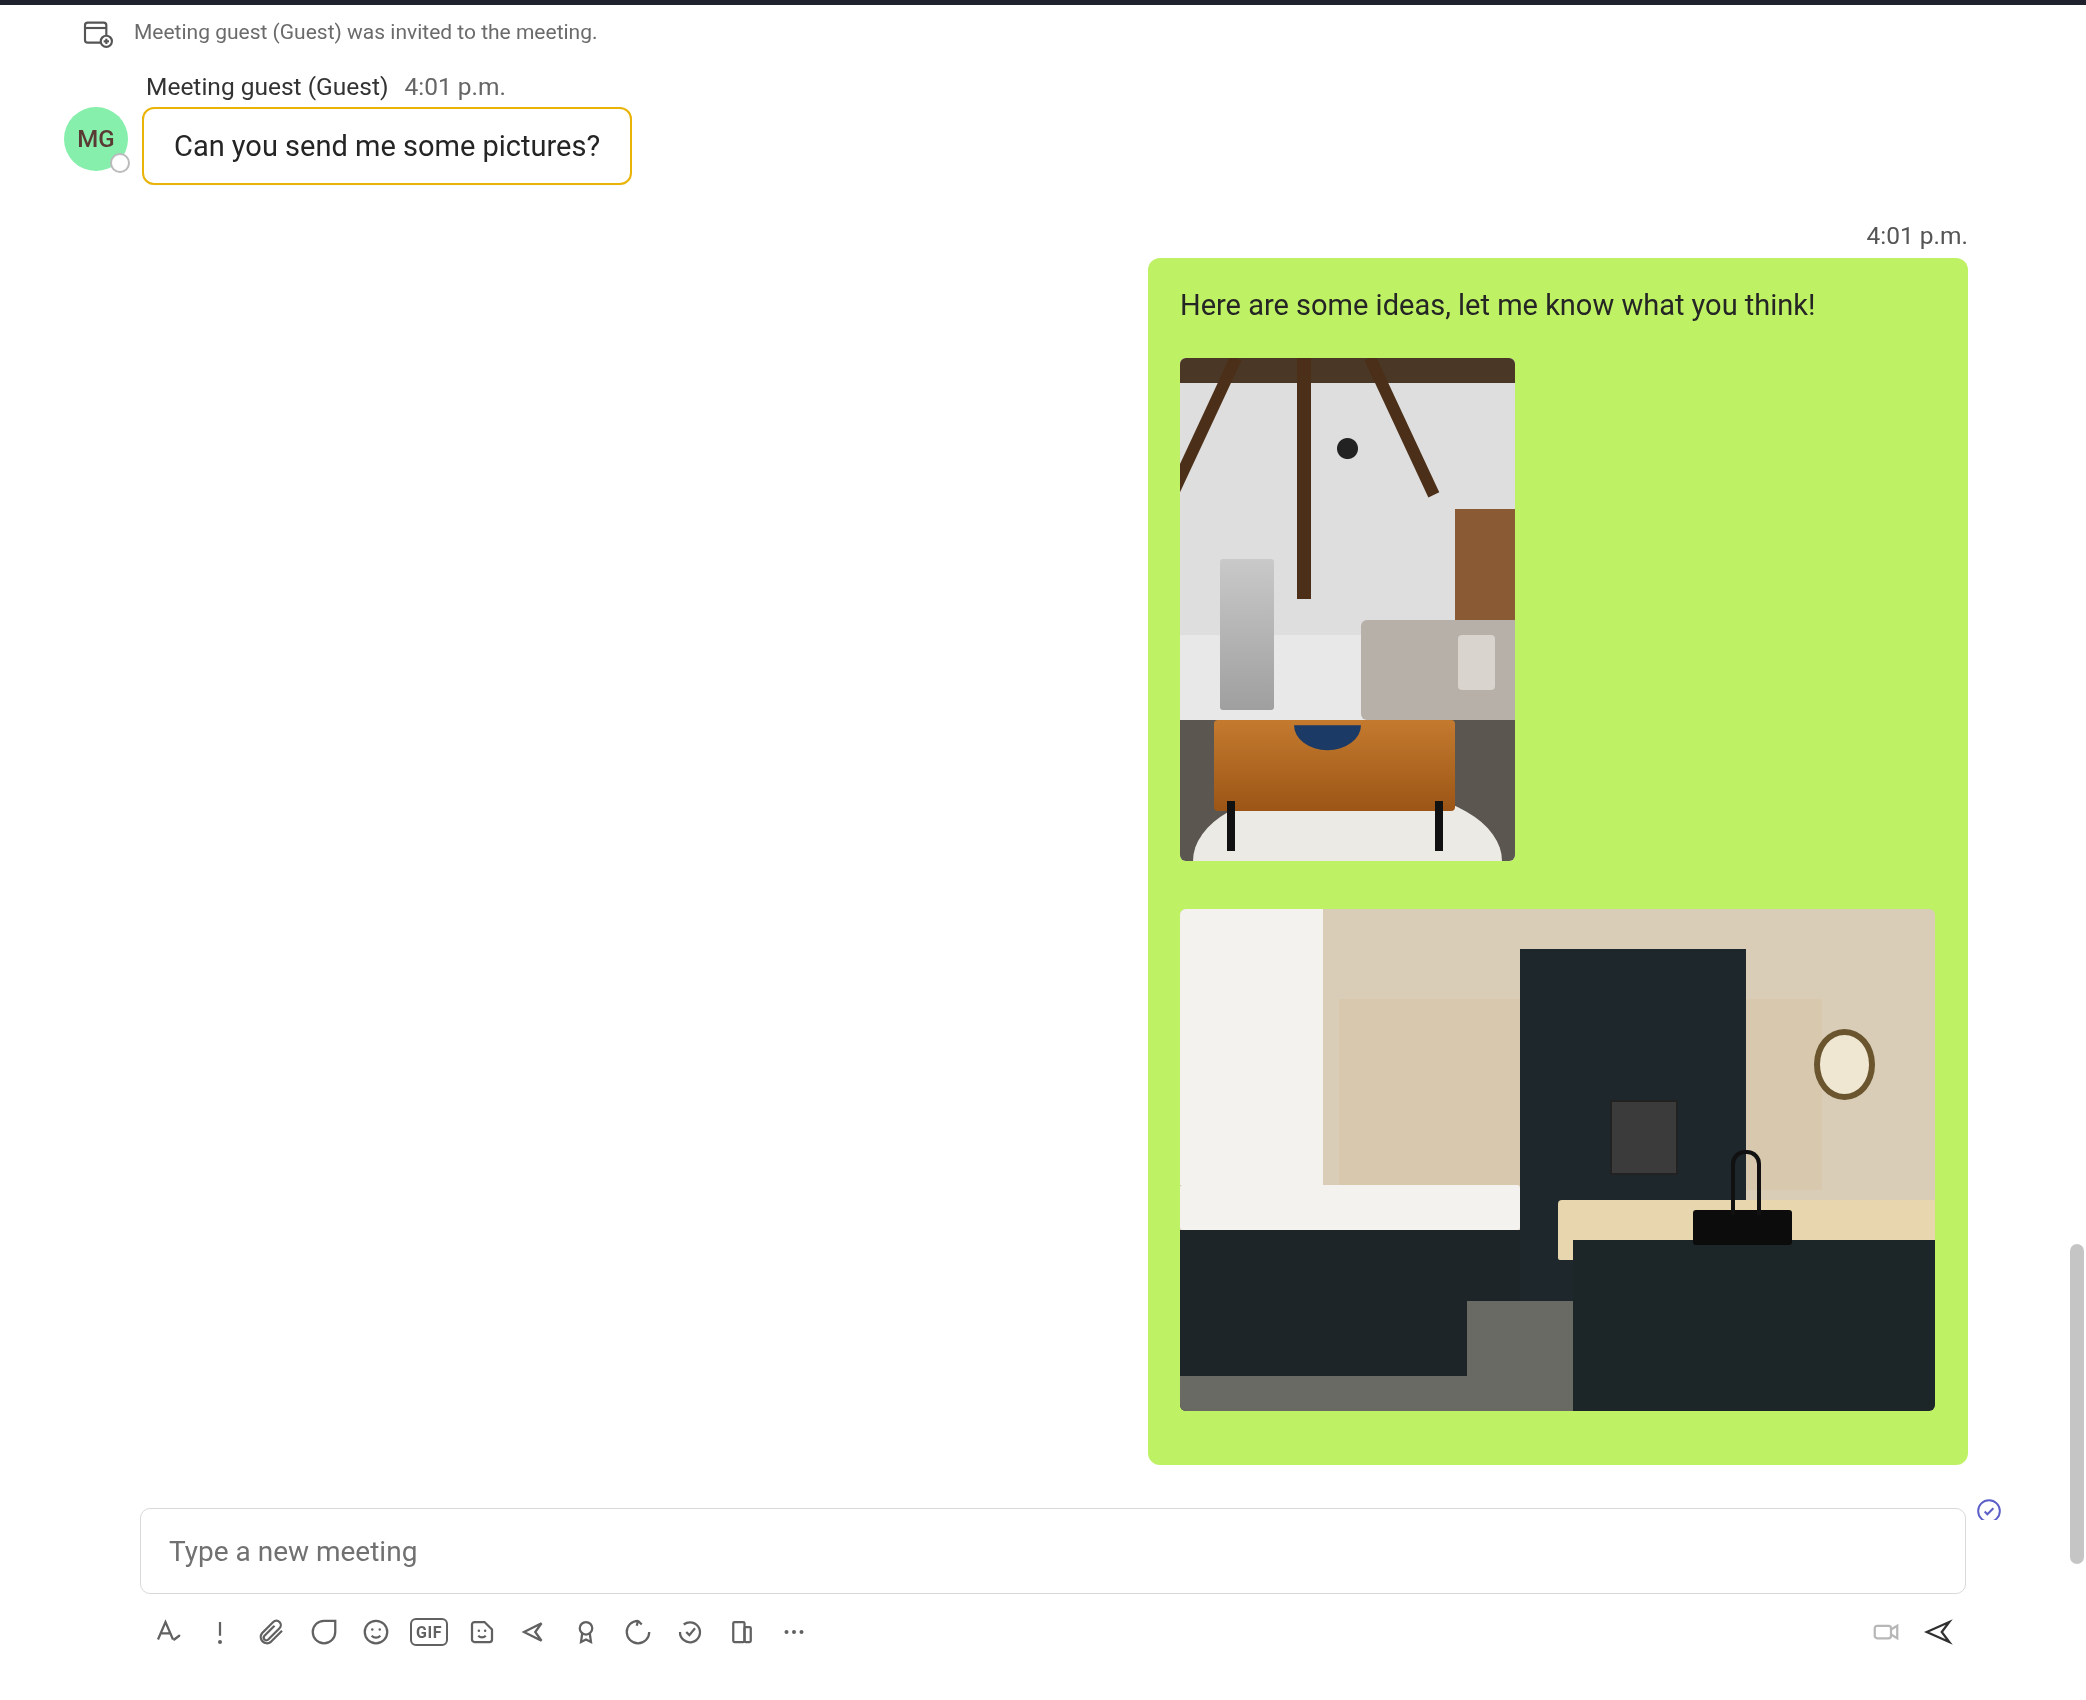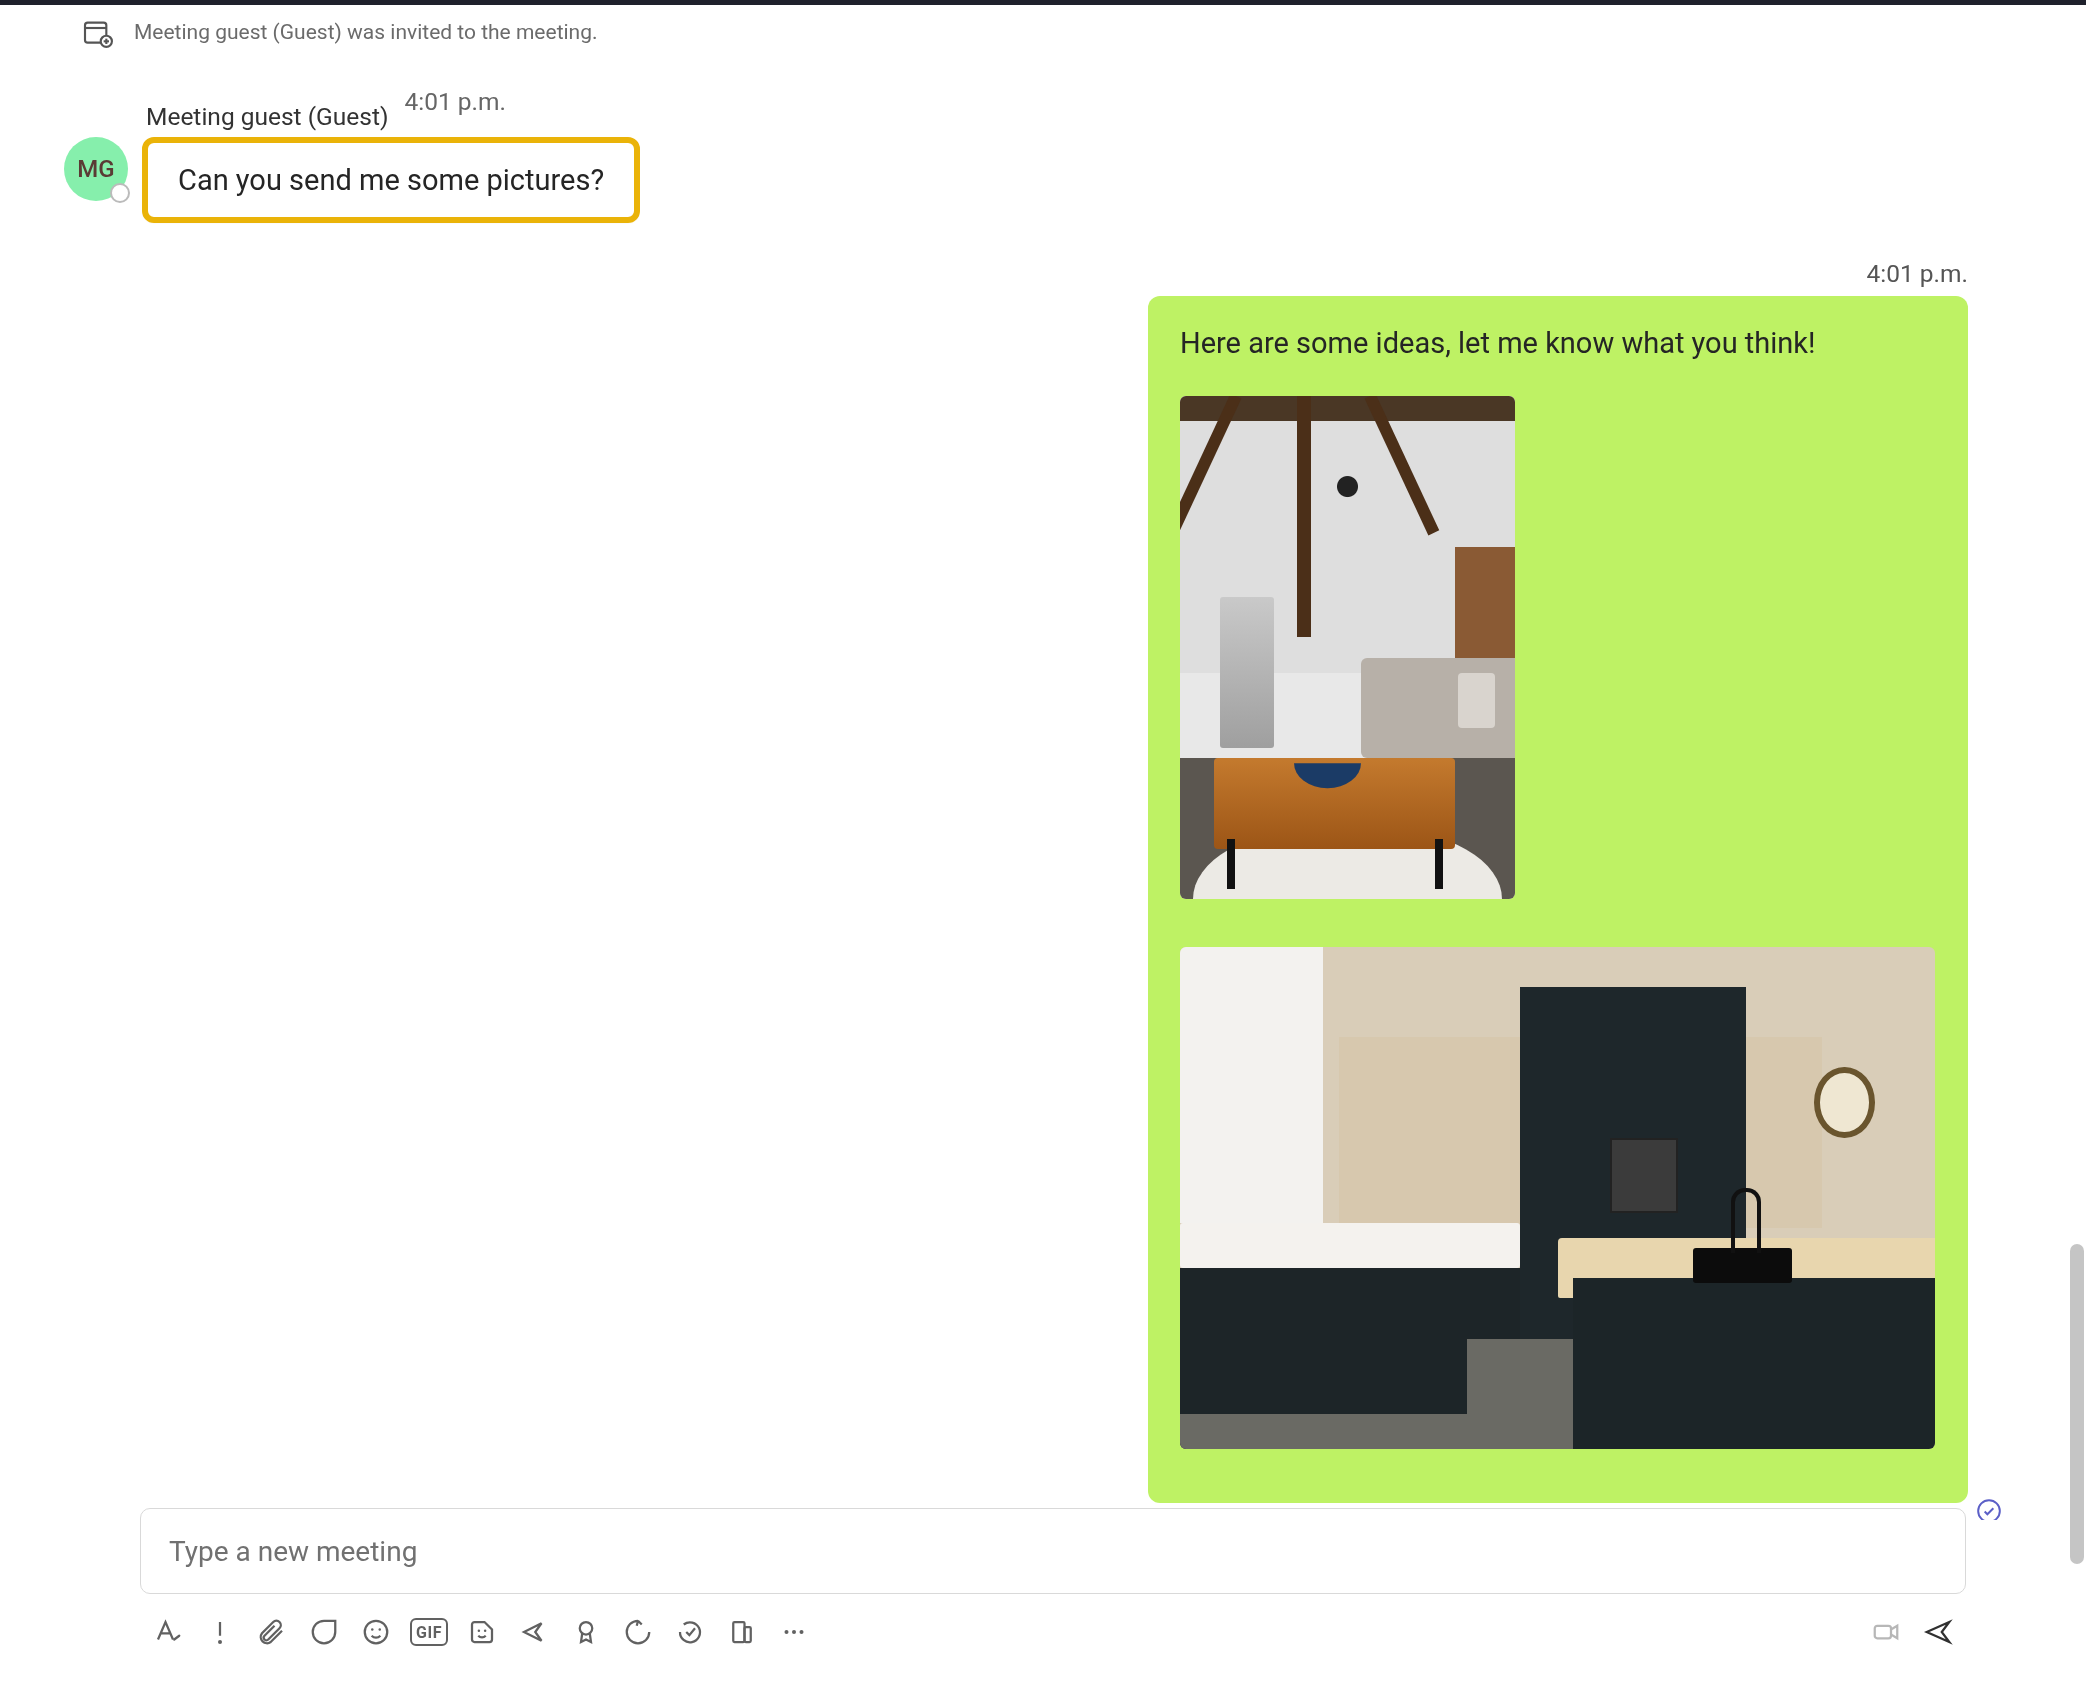--- a/index.html
+++ b/index.html
@@ -39,21 +39,21 @@
     margin-left: 54px;
     font-size: 21px;
     color: #6b6b6b;
   }
   .in-header {
     display:flex; align-items:center; gap:16px;
     margin: 24px 0 6px 142px;
     font-size: 24.5px;
     color: #555;
   }
-  .in-header .name { color:#333;margin-top:30px; }
+  .in-header .name { color:#333; }
   .in-header .time { color:#666; }
   .in-row {
     display:flex; align-items:flex-start;
     margin-left: 60px;
   }
   .avatar {
     width: 64px; height: 64px;
     border-radius: 50%;
     background: #86efac;
     color: #5a3b34;
@@ -62,21 +62,21 @@
     font-weight: 500;
     position: relative;
   }
   .presence {
     position:absolute; right:-2px; bottom:-2px;
     width:20px;height:20px;border-radius:50%;
     background:#fff;border:2px solid #bbb;
   }
   .bubble-in {
     background:#ffffff;
-    border:6px solid #eab308;
+    border:2px solid #eab308;
     border-radius:12px;
     padding: 20px 30px;
     font-size: 29px;
     margin-left: 14px;
     box-shadow: 0 1px 1px rgba(0,0,0,0.02);
   }
   .out-block {
     display:flex; flex-direction:column; align-items:flex-end;
     margin-right: 114px;
     margin-top: 36px;

